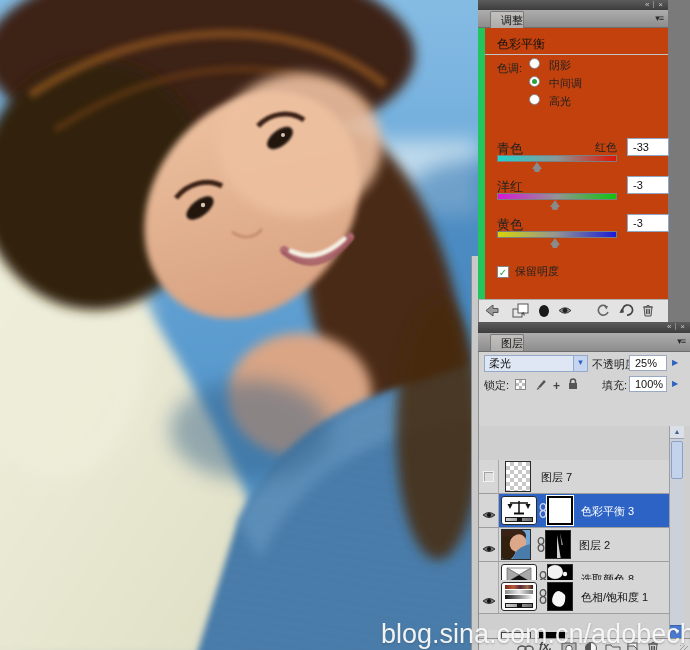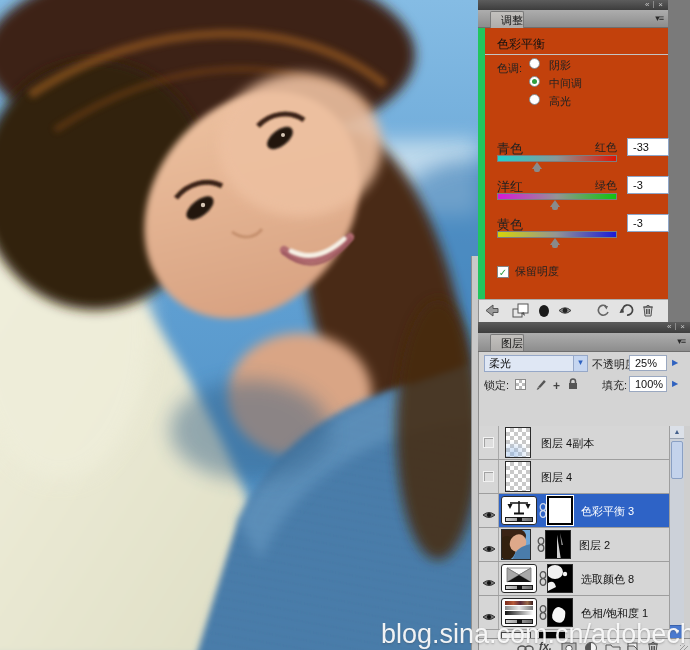--- a/index.html
+++ b/index.html
@@ -196,21 +196,20 @@
         <span class="sl-left">青色</span>
         <span class="sl-right">红色</span>
         <span class="val-box">-33</span>
         <div class="bar-wrap">
             <div class="bar bar0"></div>
             <span class="thumb" style="left: 35.2px;"></span>
           </div>
       </div>
       <div class="slider" style="top:150px">
         <span class="sl-left">洋红</span>
-        <span class="sl-right">绿色</span>
         <span class="val-box">-3</span>
         <div class="bar-wrap">
             <div class="bar bar1"></div>
             <span class="thumb" style="left: 53.2px;"></span>
           </div>
       </div>
       <div class="slider" style="top:188px">
         <span class="sl-left">黄色</span>
         <span class="val-box">-3</span>
         <div class="bar-wrap">
@@ -281,36 +280,27 @@
       <span class="lockrow-ic" style="left:88px"><svg width="12" height="13">
             <rect x="2" y="6" width="8" height="6" fill="#555"></rect>
             <path d="M3.5 6 V4.5 a2.5 2.5 0 0 1 5 0 V6" stroke="#555" stroke-width="1.5" fill="none"></path>
           </svg></span>
       <span class="fieldlab" style="left:112px;top:26px;width:36px;text-align:right">填充:</span>
       <span class="fieldbox" style="left:150px;top:24px">100%</span>
       <span class="spin" style="left:193px;top:27px">▶</span>
 
       <div class="layer-list">
 
-        <div class="lrow" style="top:0">
-          <div class="eye-col">
-              <span class="well"></span>
-            </div>
-          <div class="checkthumb">
-              <div class="tint"></div>
-            </div>
-          <span class="lname" style="left:62px">图层 4副本</span>
-        </div>
 
         <div class="lrow" style="top:34px">
           <div class="eye-col">
               <span class="well"></span>
             </div>
           <div class="checkthumb"></div>
-          <span class="lname" style="left:62px">图层 4</span>
+          <span class="lname" style="left:62px">图层 7</span>
         </div>
 
         <div class="lrow sel" style="top:68px">
           <div class="eye-col">
               <span class="eyeic"><svg width="14" height="10">
                   <path d="M1 5 Q7 0 13 5 Q7 10 1 5 Z" fill="#777" stroke="#333"></path>
                   <circle cx="7" cy="5" r="2.1" fill="#111"></circle>
                 </svg></span>
             </div>
           <div class="adjthumb">
@@ -387,21 +377,21 @@
           <div class="lmask">
             <svg width="26" height="29">
                 <ellipse cx="7" cy="7" rx="8" ry="7" fill="#f2f2f2"></ellipse>
                 <circle cx="17" cy="9" r="2.2" fill="#f2f2f2"></circle>
                 <path d="M0 18 Q6 14 8 22 L0 26 Z" fill="#f2f2f2"></path>
               </svg>
           </div>
           <span class="lname" style="left:102px">选取颜色 8</span>
         </div>
 
-        <div class="lrow" style="top:170px">
+        <div class="lrow" style="top:154px">
           <div class="eye-col">
               <span class="eyeic"><svg width="14" height="10">
                   <path d="M1 5 Q7 0 13 5 Q7 10 1 5 Z" fill="#777" stroke="#333"></path>
                   <circle cx="7" cy="5" r="2.1" fill="#111"></circle>
                 </svg></span>
             </div>
           <div class="adjthumb">
             <div class="hsbars">
                 <div class="hsb hsb1"></div>
                 <div class="hsb hsb2"></div>

